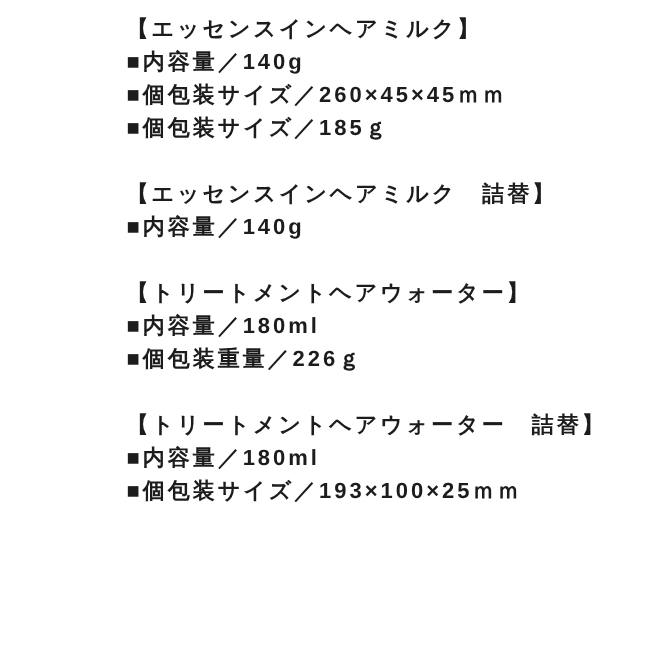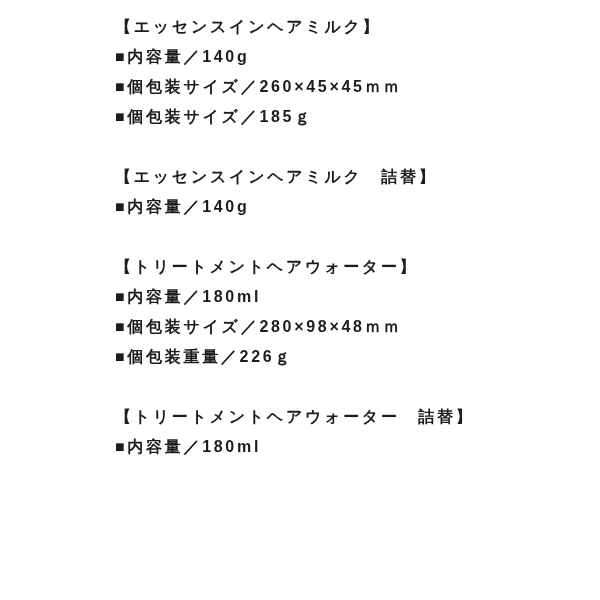--- a/index.html
+++ b/index.html
@@ -17,21 +17,21 @@
     padding: 12px 20px 0 115px;
     overflow: hidden;
   }
   .product {
     margin: 0 0 30px 0;
   }
   .product-title,
   .spec-line {
     margin: 0;
     padding: 0;
-    font-size: 16px;
+    font-size: 20px;
     font-weight: 600;
     line-height: 30px;
     letter-spacing: 2.7px;
     color: #1c1c1c;
     white-space: nowrap;
   }
 </style>
 </head>
 <body>
 
@@ -45,22 +45,22 @@
   </section>
 
   <section class="product">
     <p class="product-title">【エッセンスインヘアミルク　詰替】</p>
     <p class="spec-line">■内容量／140g</p>
   </section>
 
   <section class="product">
     <p class="product-title">【トリートメントヘアウォーター】</p>
     <p class="spec-line">■内容量／180ml</p>
-    <p class="spec-line">■個包装サイズ／280×98×48ｍｍ</p>
     <p class="spec-line">■個包装重量／226ｇ</p>
   </section>
 
   <section class="product">
     <p class="product-title">【トリートメントヘアウォーター　詰替】</p>
     <p class="spec-line">■内容量／180ml</p>
+    <p class="spec-line">■個包装サイズ／193×100×25ｍｍ</p>
   </section>
 
 </div>
 
 </body></html>

